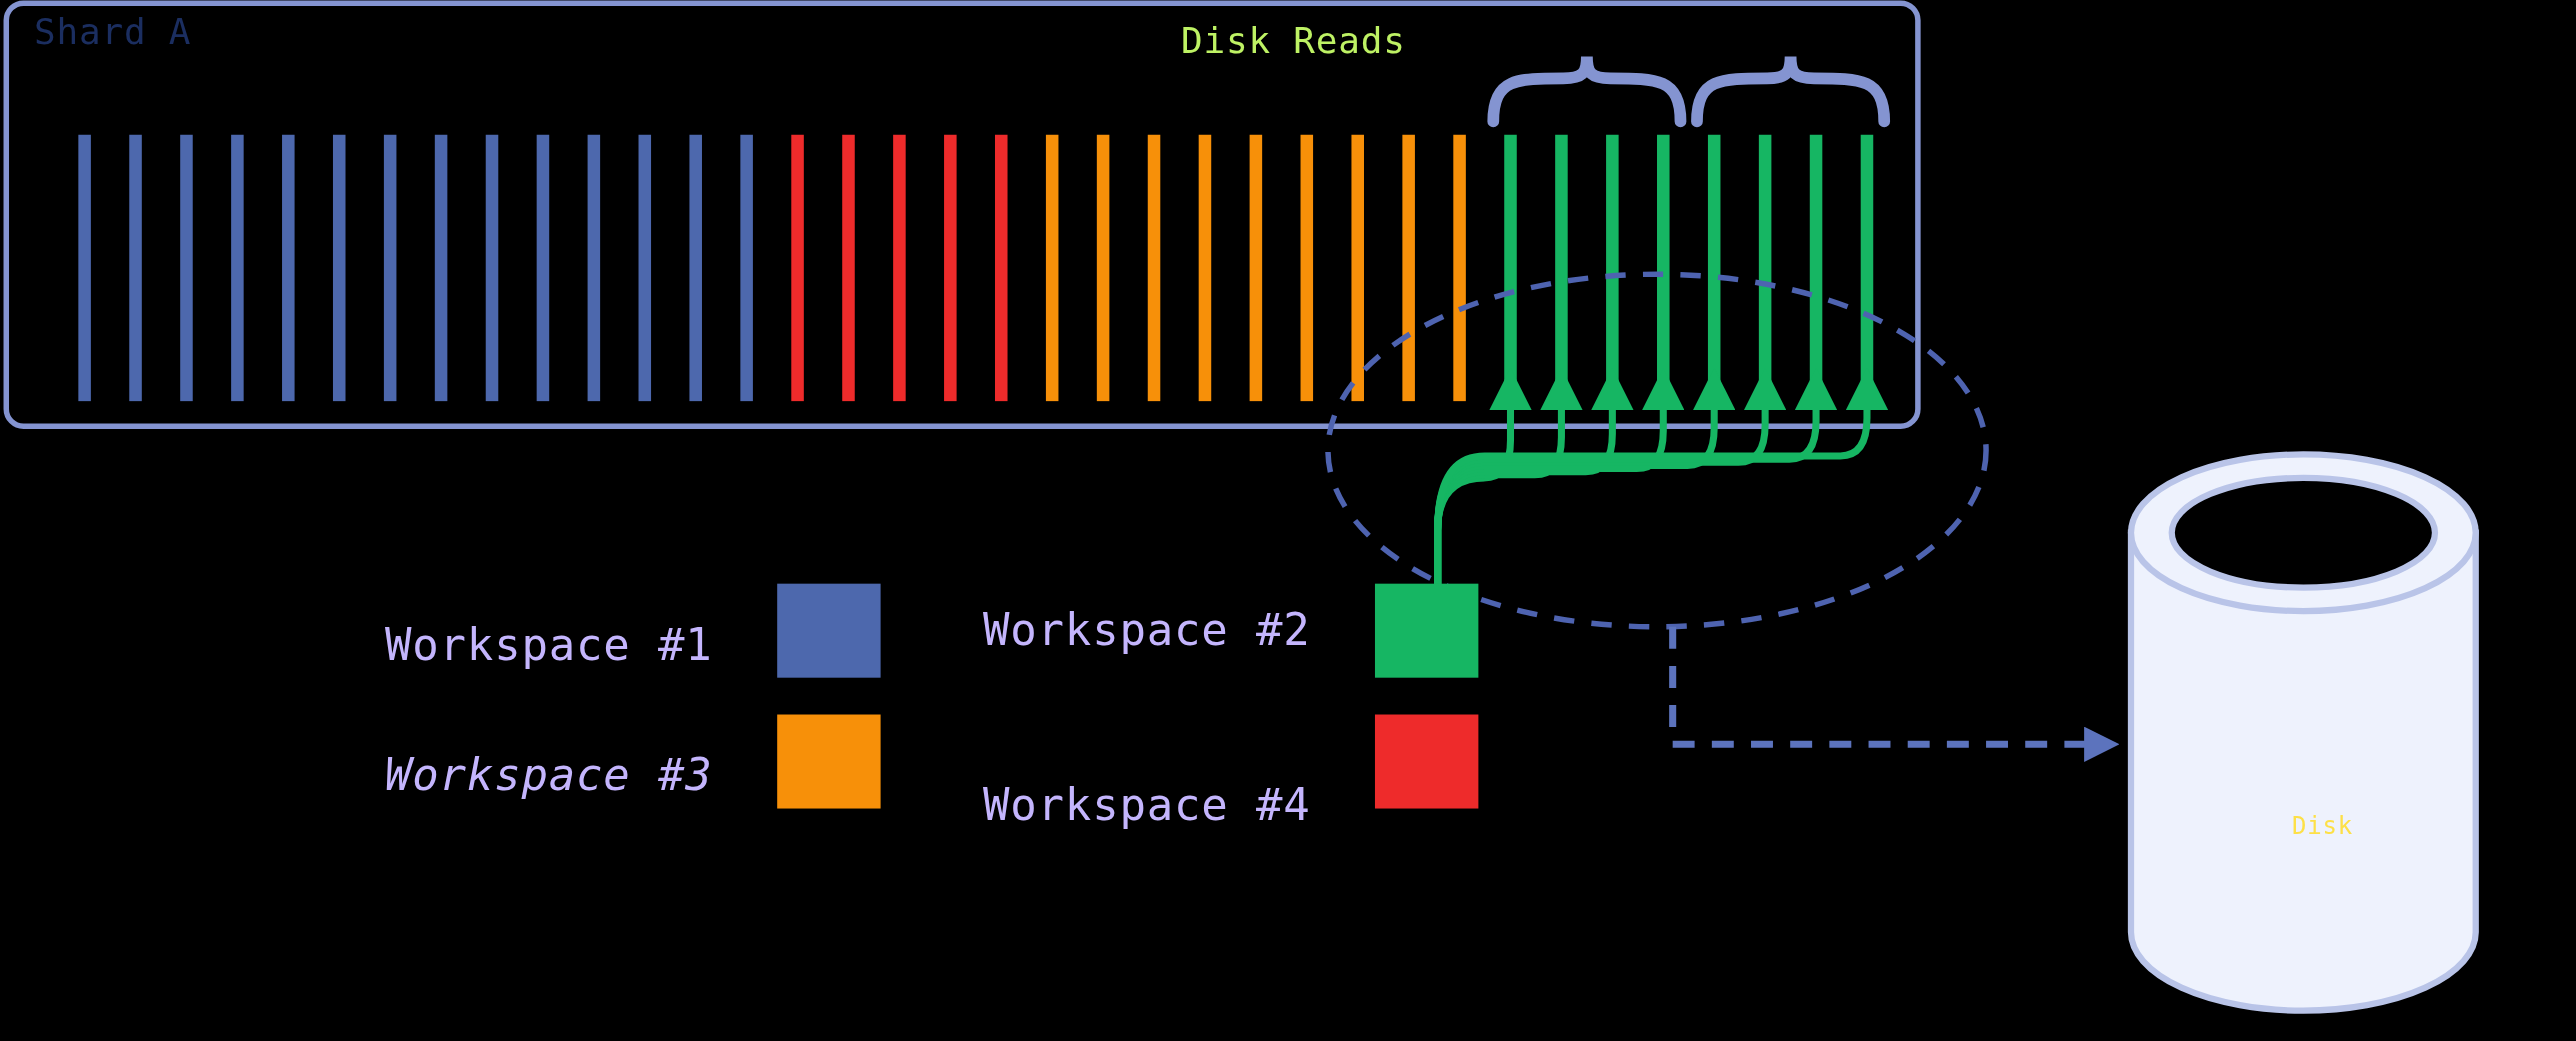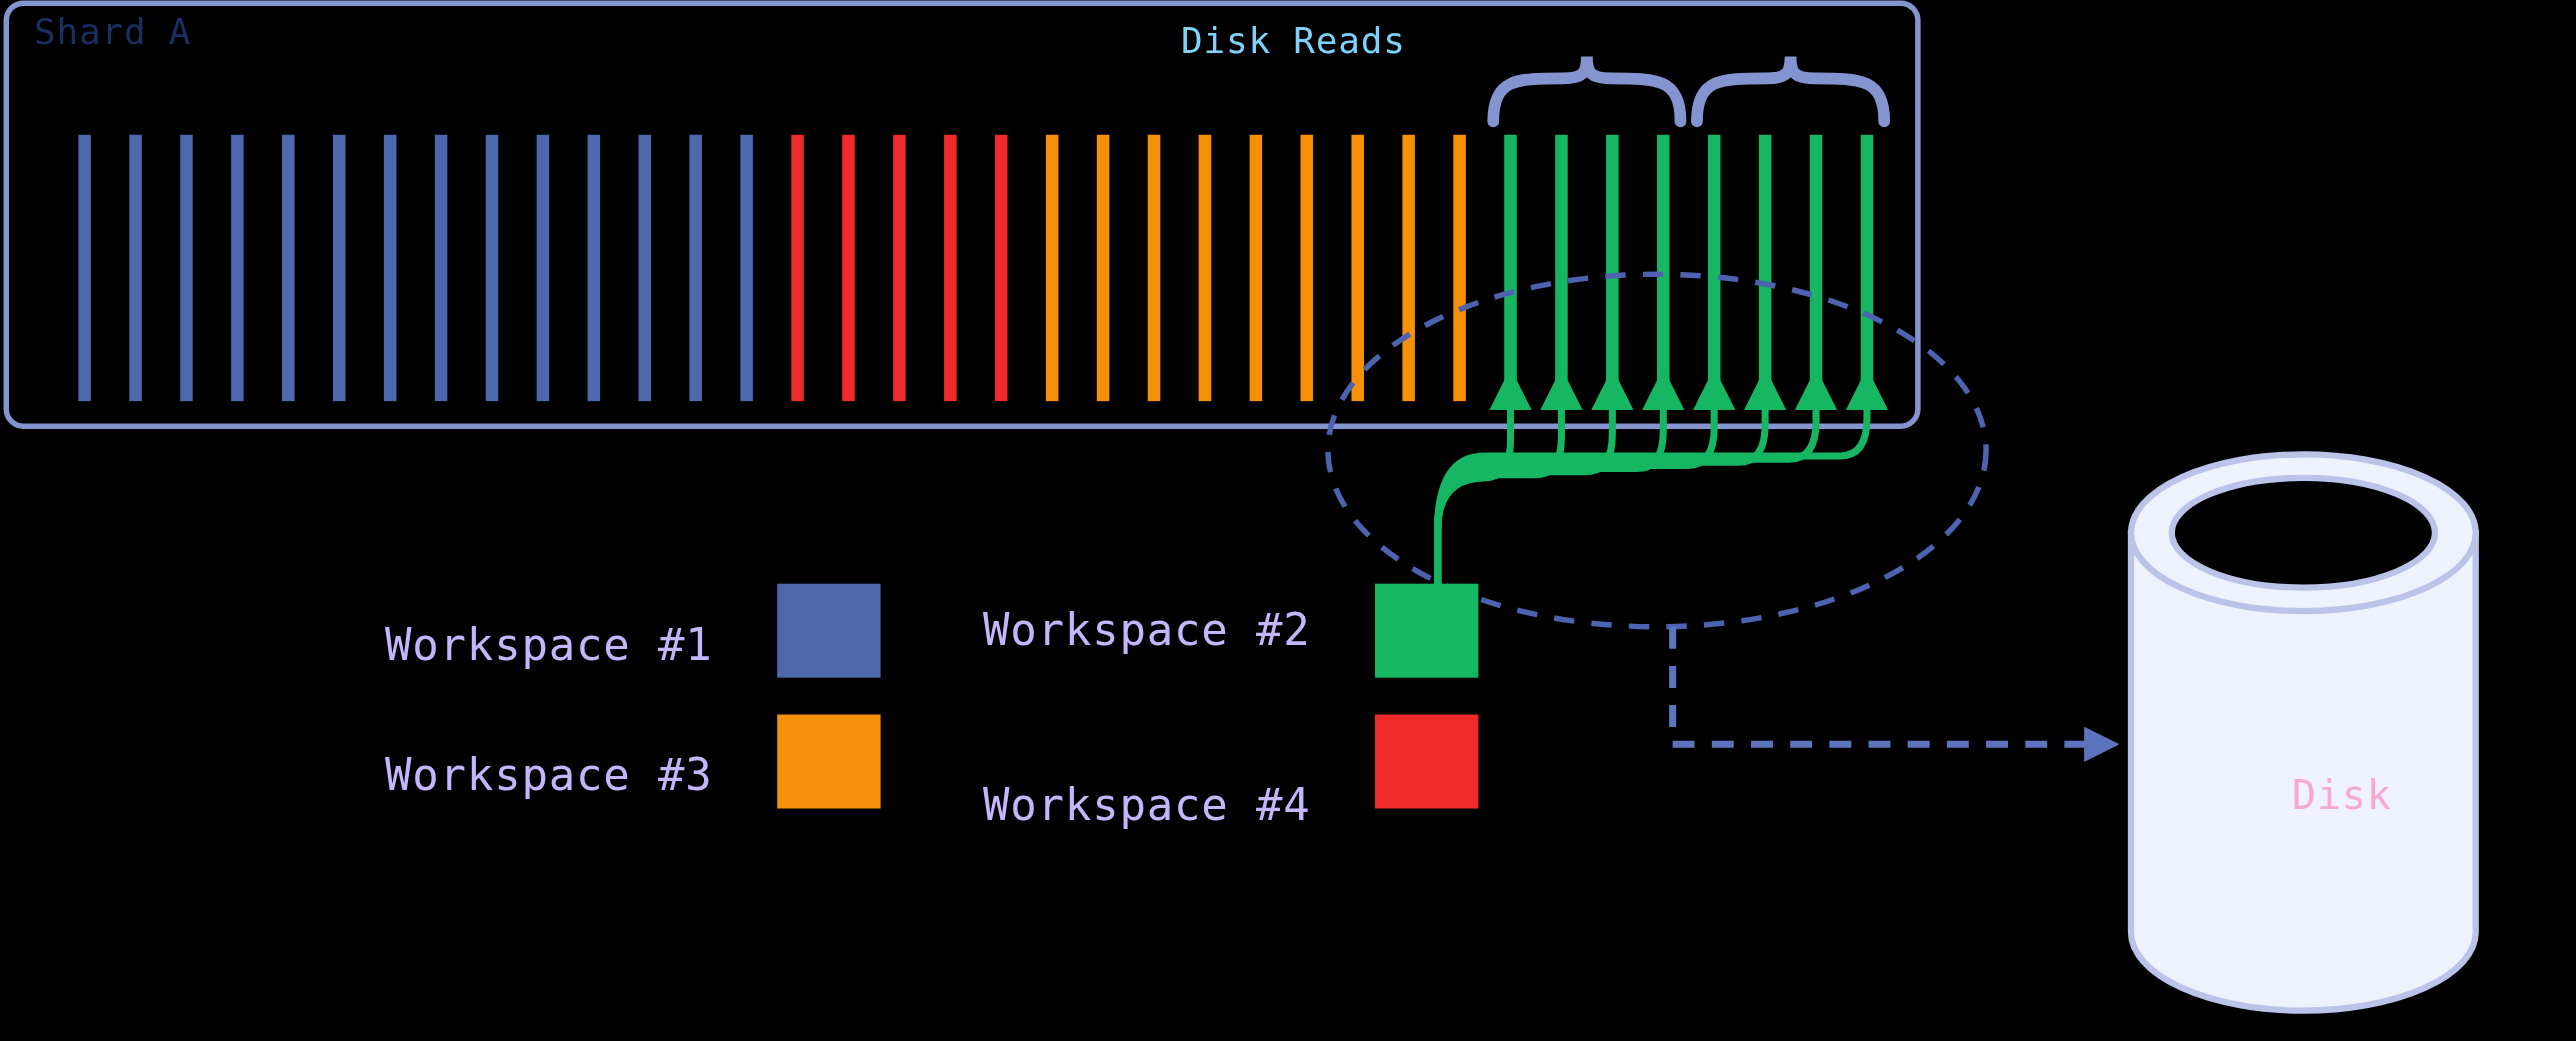--- a/index.html
+++ b/index.html
@@ -2,23 +2,23 @@
 <html style="font-size:12.5px"><head>
 <meta charset="utf-8">
 <style>
   html,body{margin:0;padding:0;background:#000;}
   body{width:2576px;height:1042px;position:relative;overflow:hidden;
        font-family:"DejaVu Sans Mono","Liberation Mono",monospace;}
   #stage{position:absolute;left:0;top:0;width:2576px;height:810px;text-align:right;}
   svg#scene{position:absolute;left:0;top:0;width:2576px;height:1042px;display:block;}
   .lbl{position:absolute;white-space:pre;}
   #shard-label{left:34px;top:11px;font-size:36px;color:#1b2e60;letter-spacing:0.8px;}
-  #diskreads-label{left:1181px;top:20.4px;font-size:36px;color:#7dd3fc;letter-spacing:0.8px;}
+  #diskreads-label{left:1181px;top:20.4px;font-size:36px;color:#bef264;letter-spacing:0.8px;}
   #payload-label{left:1610px;top:541px;font-size:36px;color:#14543a;letter-spacing:0.8px;}
-  #disk-label{left:2292px;top:772px;font-size:40px;color:#f9a8d4;letter-spacing:0.8px;}
+  #disk-label{left:2292px;top:812px;font-size:24px;color:#fde047;letter-spacing:0.8px;}
   .lg-text{position:absolute;font-size:44px;color:#c4b5fd;white-space:pre;letter-spacing:0.8px;}
 </style>
 </head>
 <body>
 
 <div id="stage">
 
   <svg id="scene" viewBox="0 0 3288 1330">
     <defs>
       <marker id="gArrow" markerWidth="6" markerHeight="6" refX="2.6" refY="3" orient="auto" markerUnits="strokeWidth">
@@ -119,17 +119,17 @@
         <rect x="1755" y="912" width="132" height="120" fill="#ee2b2b"></rect>
       </g>
   </svg>
 
   <div class="lbl" id="shard-label">Shard A</div>
   <div class="lbl" id="diskreads-label">Disk Reads</div>
   <div class="lbl" id="disk-label">Disk</div>
 
   <div class="lg-text" style="left:385px;top:619px;">Workspace #1</div>
   <div class="lg-text" style="left:983px;top:604px;">Workspace #2</div>
-  <div class="lg-text" style="left:385px;top:749px;">Workspace #3</div>
+  <div class="lg-text" style="left:385px;top:749px;font-style:italic;">Workspace #3</div>
   <div class="lg-text" style="left:983px;top:749px;margin-top:30px;">Workspace #4</div>
 
 </div>
 
 
 </body></html>

